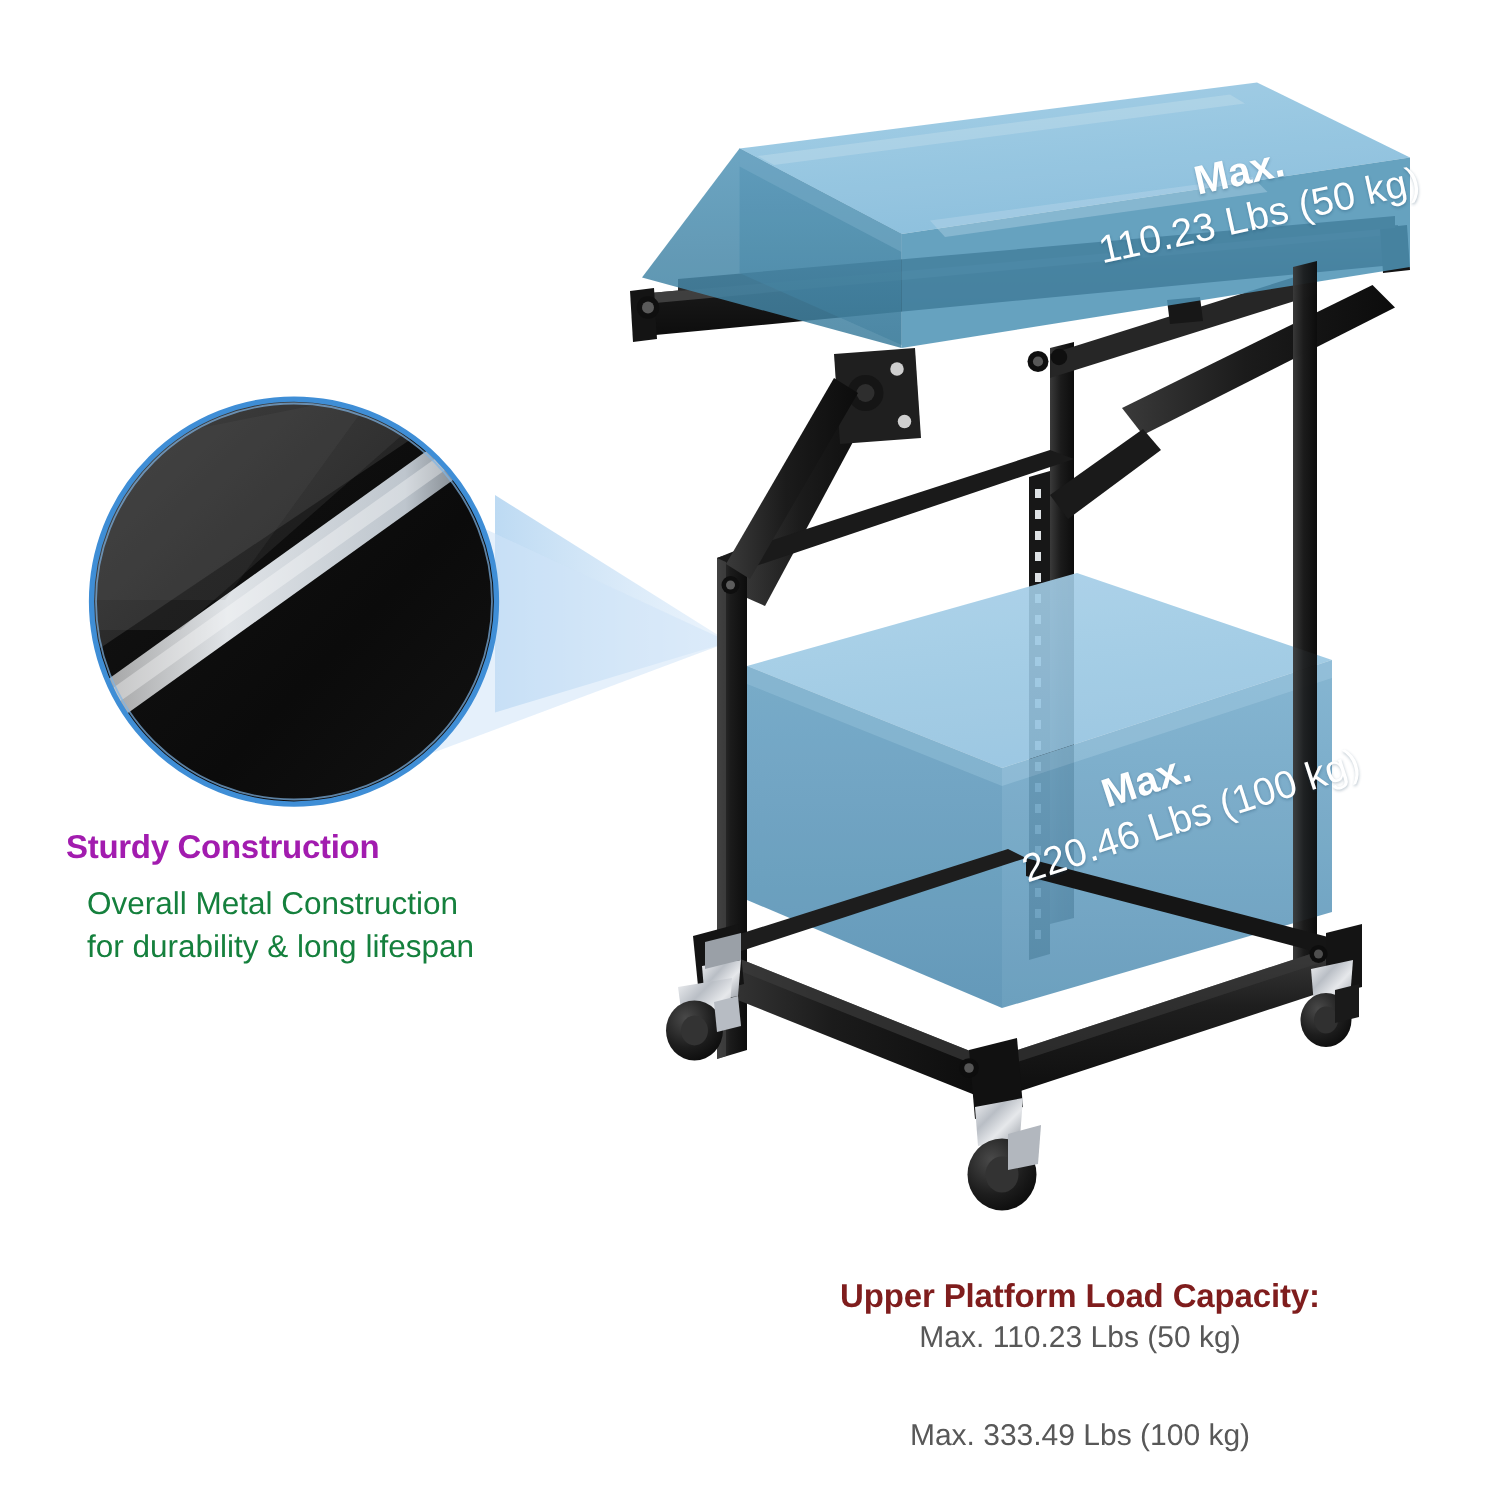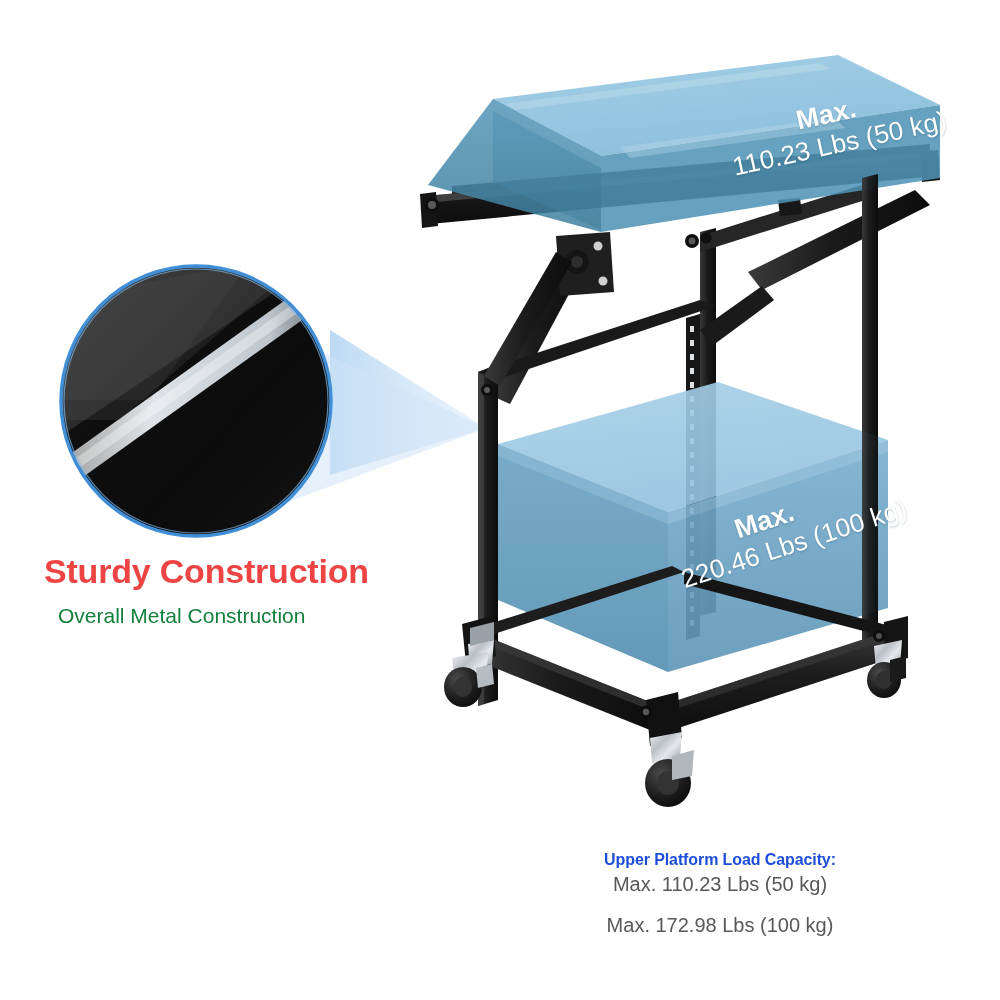--- a/index.html
+++ b/index.html
@@ -31,23 +31,23 @@
 
   
   .feature-block {
     position: absolute;
     left: 44px;
     top: 552px;
     width: 400px;
     text-align: left;
   }
   .feature-title {
-    font-size: 34px;
+    font-size: 22px;
     font-weight: bold;
-    color: #ef4444;
+    color: #a21caf;
     letter-spacing: -0.2px;
     line-height: 1.16;
     margin: 0 0 10px 0;
     white-space: nowrap;
   }
   .feature-sub {
     font-size: 21px;
     color: #15803d;
     line-height: 1.42;
     margin: 0;
@@ -56,32 +56,32 @@
 
   
   .caption-block {
     position: absolute;
     left: 440px;
     top: 850px;
     width: 560px;
     text-align: center;
   }
   .cap-head {
-    font-size: 16px;
+    font-size: 22px;
     font-weight: bold;
-    color: #1d4ed8;
+    color: #7f1d1d;
     line-height: 1.3;
     letter-spacing: -0.1px;
     white-space: nowrap;
   }
   .cap-sub {
     font-size: 20px;
     color: #585858;
     line-height: 1.35;
-    margin-bottom: 14px;
+    margin-bottom: 38px;
     white-space: nowrap;
   }
   .cap-sub.last { margin-bottom: 0; }
 
   
   .box-label {
     position: absolute;
     color: #ffffff;
     text-shadow: 0 1px 2px rgba(20,60,90,0.30);
     white-space: nowrap;
@@ -387,22 +387,23 @@
 
   <div class="box-label" id="label-lower">
     <span class="lbl-max">Max.</span>
     <span class="lbl-val">220.46 Lbs (100 kg)</span>
   </div>
 
   <div class="feature-block">
     <div class="feature-title">Sturdy Construction</div>
     <div class="feature-sub">
       <div>Overall Metal Construction</div>
+      <div>for durability &amp; long lifespan</div>
     </div>
   </div>
 
   <div class="caption-block">
     <div class="cap-head">Upper Platform Load Capacity:</div>
     <div class="cap-sub">Max. 110.23 Lbs (50 kg)</div>
-    <div class="cap-sub last">Max. 172.98 Lbs (100 kg)</div>
+    <div class="cap-sub last">Max. 333.49 Lbs (100 kg)</div>
   </div>
 
 </div>
 
 </body></html>

